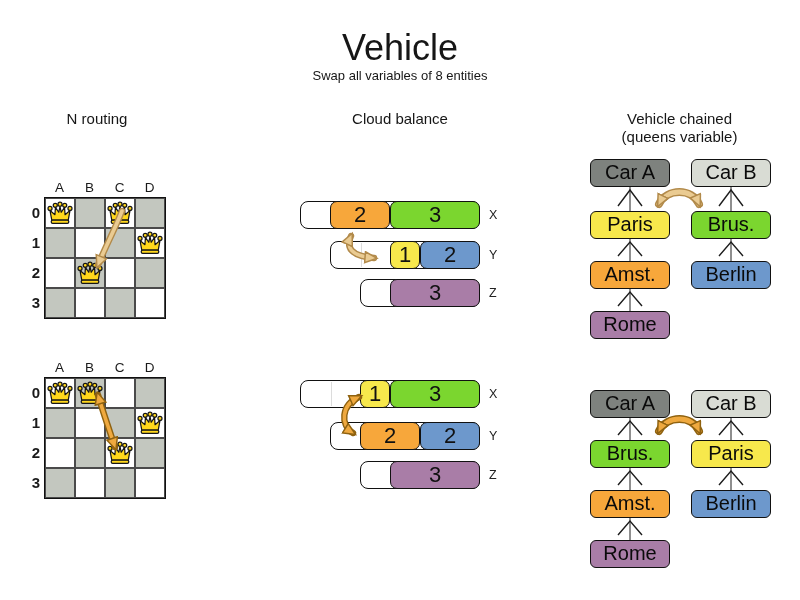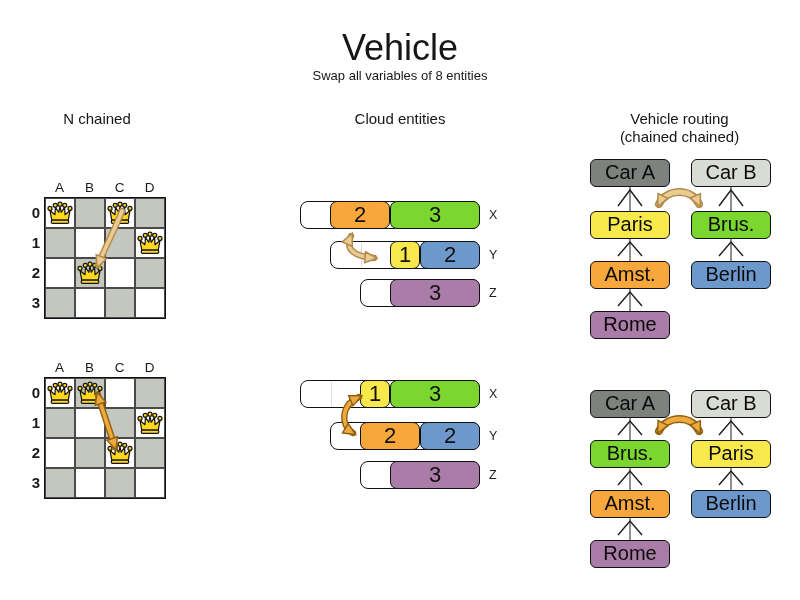--- a/index.html
+++ b/index.html
@@ -22,25 +22,25 @@
   .mk-a{fill:var(--arrow_after_fill);stroke:var(--arrow_after_outline);stroke-width:1.5;}
 </style>
 </head>
 <body>
 
 <div id="page">
 
   <div class="abs main-title">Vehicle</div>
   <div class="abs main-subtitle">Swap all variables of 8 entities</div>
 
-  <div class="abs panel-title" style="left:27px;top:110px;width:140px">N chained</div>
-  <div class="abs panel-title" style="left:330px;top:110px;width:140px">Cloud entities</div>
+  <div class="abs panel-title" style="left:27px;top:110px;width:140px">N routing</div>
+  <div class="abs panel-title" style="left:330px;top:110px;width:140px">Cloud balance</div>
   <div class="abs panel-title" style="left:597px;top:110px;width:165px">
-    <div>Vehicle routing</div>
-    <div>(chained chained)</div>
+    <div>Vehicle chained</div>
+    <div>(queens variable)</div>
   </div>
 
   <div id="generated">
       <div style="position:absolute;left:45px;top:180px;width:30px;height:16px;text-align:center;font-size:13.5px;letter-spacing:1px;color:#1a1a1a">A</div>
       <div style="position:absolute;left:75px;top:180px;width:30px;height:16px;text-align:center;font-size:13.5px;letter-spacing:1px;color:#1a1a1a">B</div>
       <div style="position:absolute;left:105px;top:180px;width:30px;height:16px;text-align:center;font-size:13.5px;letter-spacing:1px;color:#1a1a1a">C</div>
       <div style="position:absolute;left:135px;top:180px;width:30px;height:16px;text-align:center;font-size:13.5px;letter-spacing:1px;color:#1a1a1a">D</div>
       <div style="position:absolute;left:24px;top:204px;width:16px;height:20px;text-align:right;font-size:15px;font-weight:bold;color:#1a1a1a">0</div>
       <div style="position:absolute;left:24px;top:234px;width:16px;height:20px;text-align:right;font-size:15px;font-weight:bold;color:#1a1a1a">1</div>
       <div style="position:absolute;left:24px;top:264px;width:16px;height:20px;text-align:right;font-size:15px;font-weight:bold;color:#1a1a1a">2</div>

